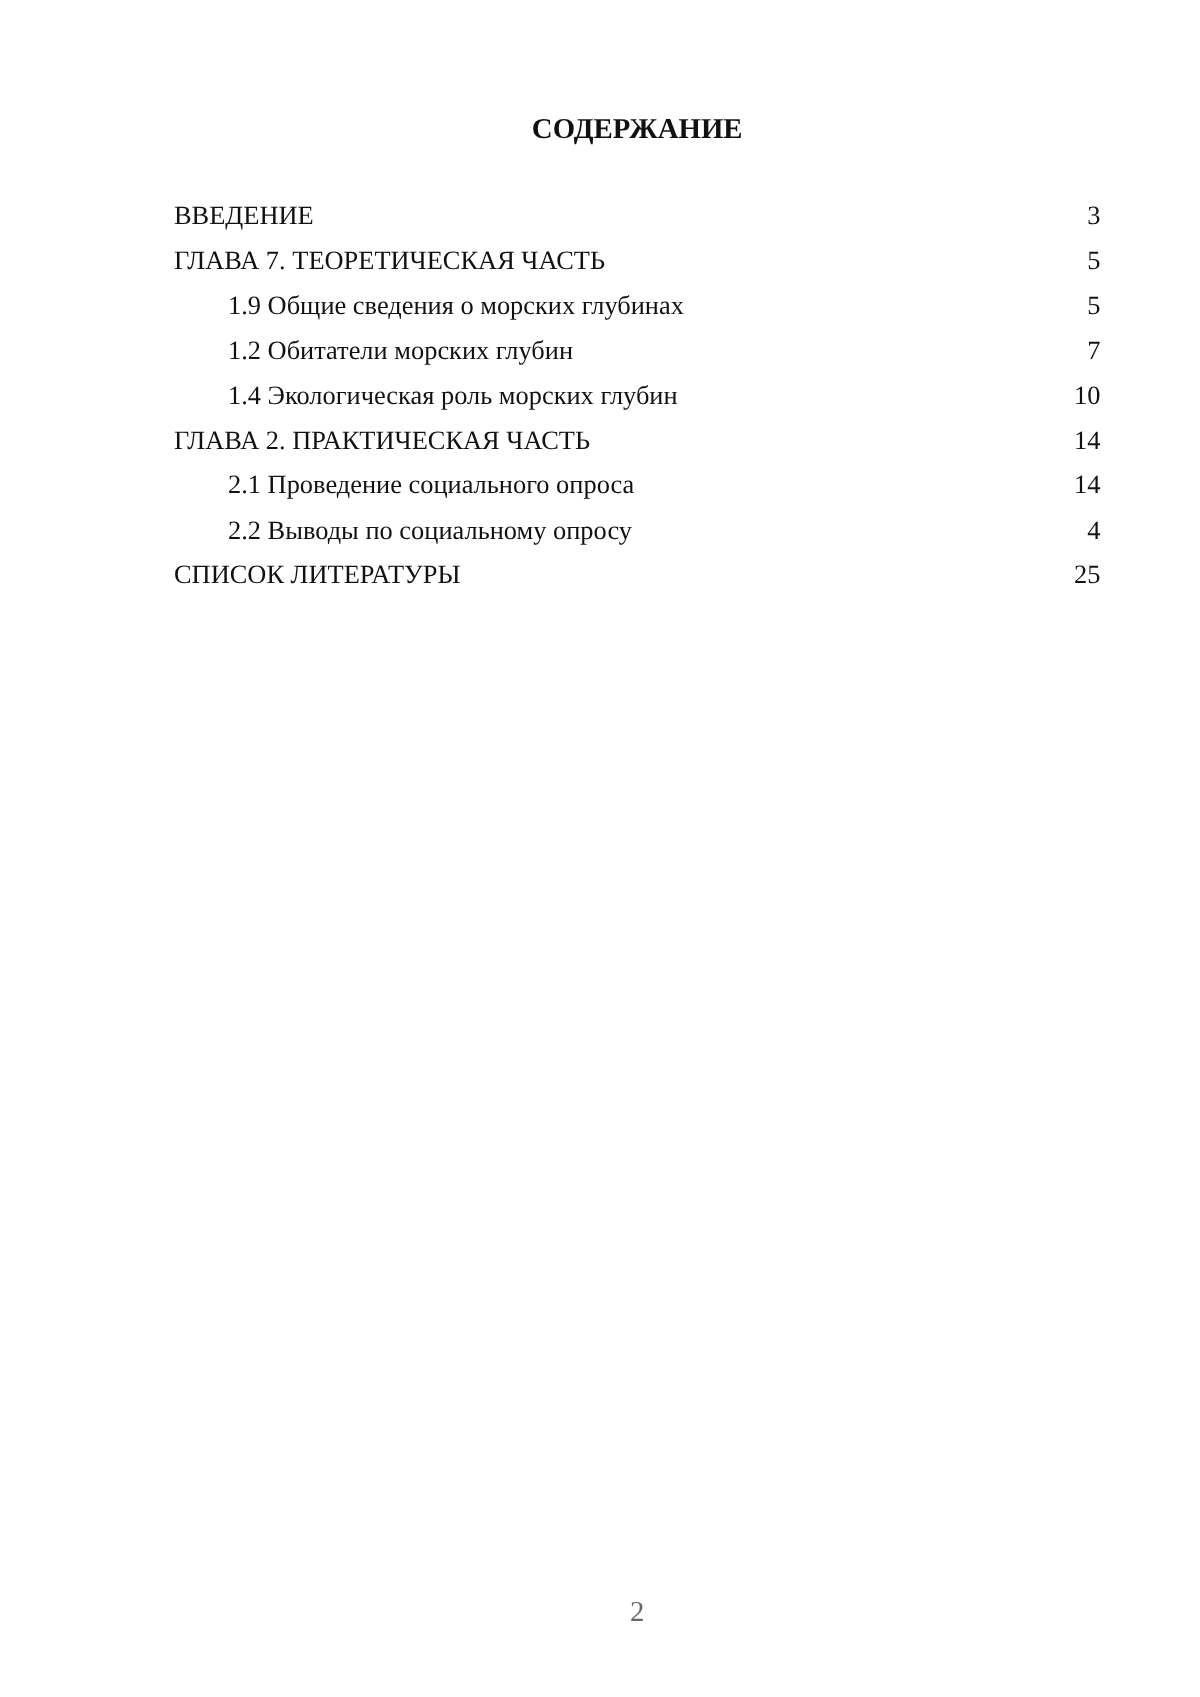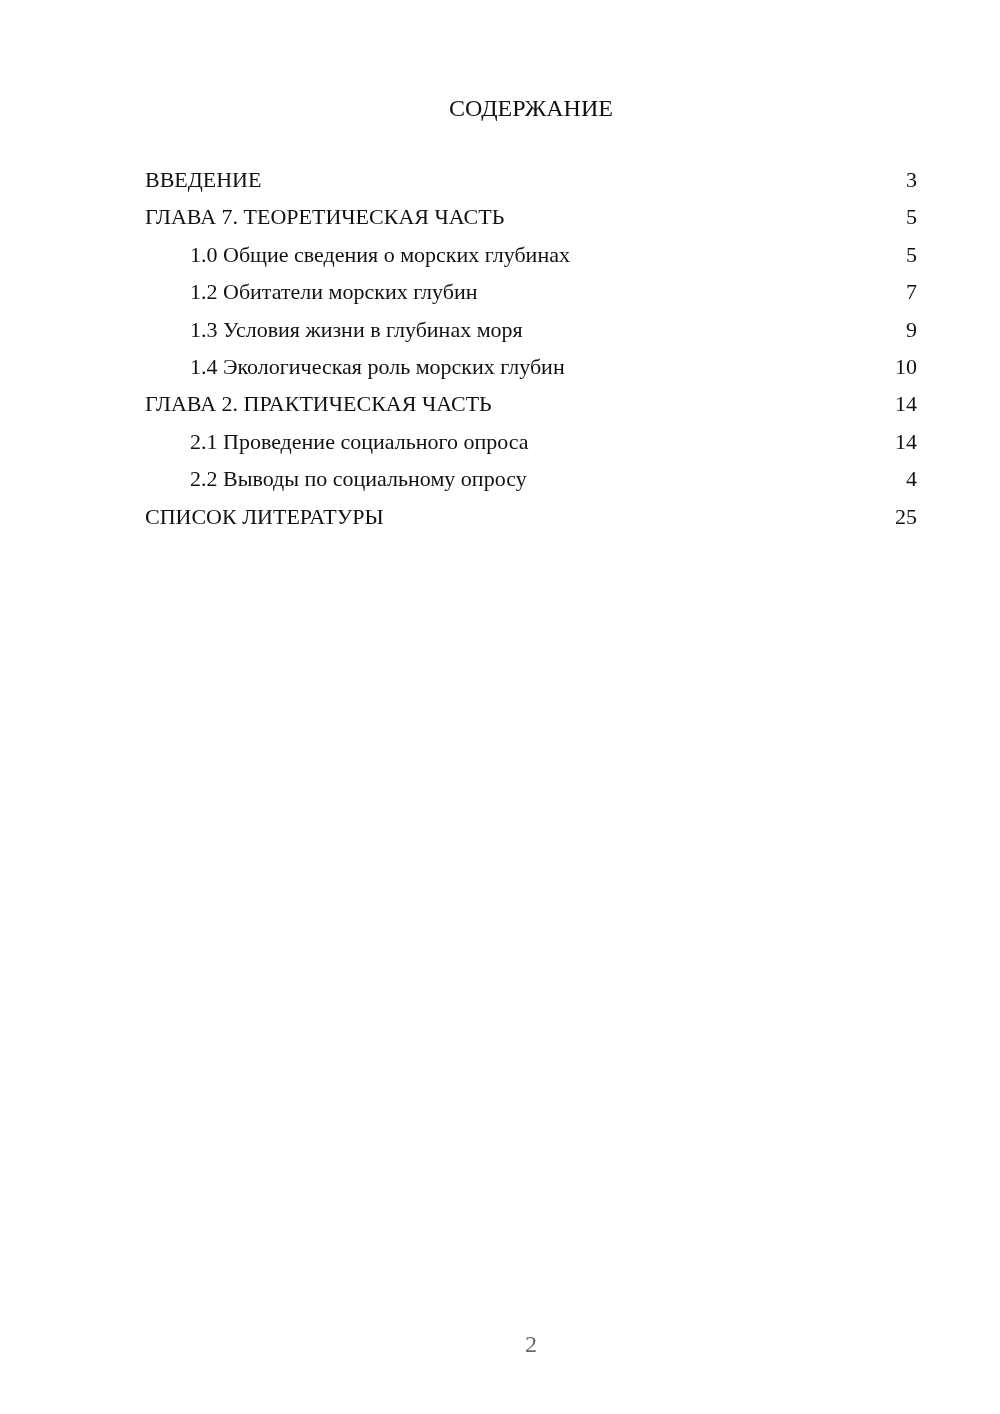--- a/index.html
+++ b/index.html
@@ -20,21 +20,21 @@
   .content {
     position: absolute;
     left: 145px;
     top: 94px;
     width: 772px; 
   }
   .doc-title {
     margin: 0;
     font-size: 24px;
     line-height: 28px;
-    font-weight: normal;
+    font-weight: bold;
     text-align: center;
     color: #111111;
   }
   .toc {
     margin-top: 39px;
   }
   .toc-row {
     display: flex;
     justify-content: space-between;
     align-items: baseline;
@@ -77,33 +77,29 @@
     <span class="toc-label">ВВЕДЕНИЕ</span>
     <span class="toc-page">3</span>
   </div>
 
   <div class="toc-row level-0">
     <span class="toc-label">ГЛАВА 7. ТЕОРЕТИЧЕСКАЯ ЧАСТЬ</span>
     <span class="toc-page">5</span>
   </div>
 
   <div class="toc-row level-1">
-    <span class="toc-label">1.0 Общие сведения о морских глубинах</span>
+    <span class="toc-label">1.9 Общие сведения о морских глубинах</span>
     <span class="toc-page">5</span>
   </div>
 
   <div class="toc-row level-1">
     <span class="toc-label">1.2 Обитатели морских глубин</span>
     <span class="toc-page">7</span>
   </div>
 
-  <div class="toc-row level-1">
-    <span class="toc-label">1.3 Условия жизни в глубинах моря</span>
-    <span class="toc-page">9</span>
-  </div>
 
   <div class="toc-row level-1">
     <span class="toc-label">1.4 Экологическая роль морских глубин</span>
     <span class="toc-page">10</span>
   </div>
 
   <div class="toc-row level-0">
     <span class="toc-label">ГЛАВА 2. ПРАКТИЧЕСКАЯ ЧАСТЬ</span>
     <span class="toc-page">14</span>
   </div>

